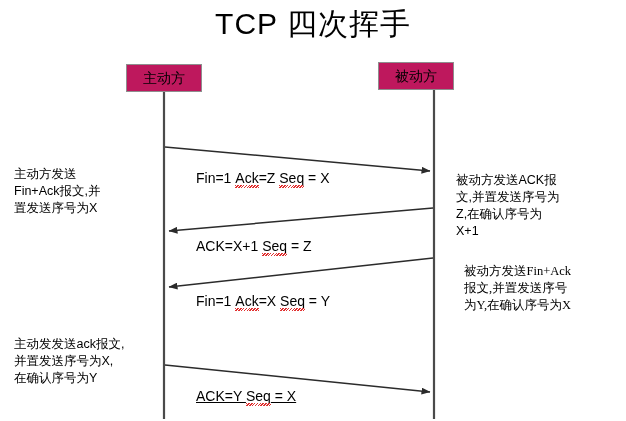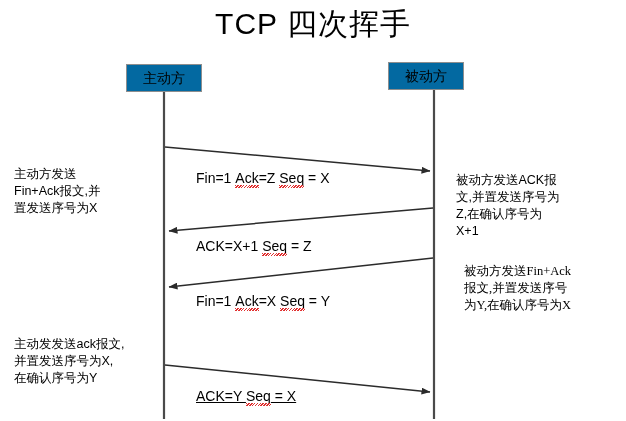--- a/index.html
+++ b/index.html
@@ -33,31 +33,31 @@
     font-size: 30px;
     font-weight: 400;
     letter-spacing: 1px;
     color: #000000;
     white-space: nowrap;
   }
 
   
   .actor-box {
     position: absolute;
-    background: #0369a1;
+    background: #be185d;
     border: 1px solid #8e8e8e;
     box-sizing: border-box;
     text-align: center;
     font-size: 14px;
     color: #000;
     line-height: 26px;
     height: 28px;
   }
   #actor-active  { left: 126px; top: 64px; width: 76px; }
-  #actor-passive { left: 388px; top: 62px; width: 76px; }
+  #actor-passive { left: 378px; top: 62px; width: 76px; }
 
   
   #wire-layer {
     position: absolute;
     left: 0; top: 0;
     width: 626px;
     height: 421px;
     pointer-events: none;
   }
 

